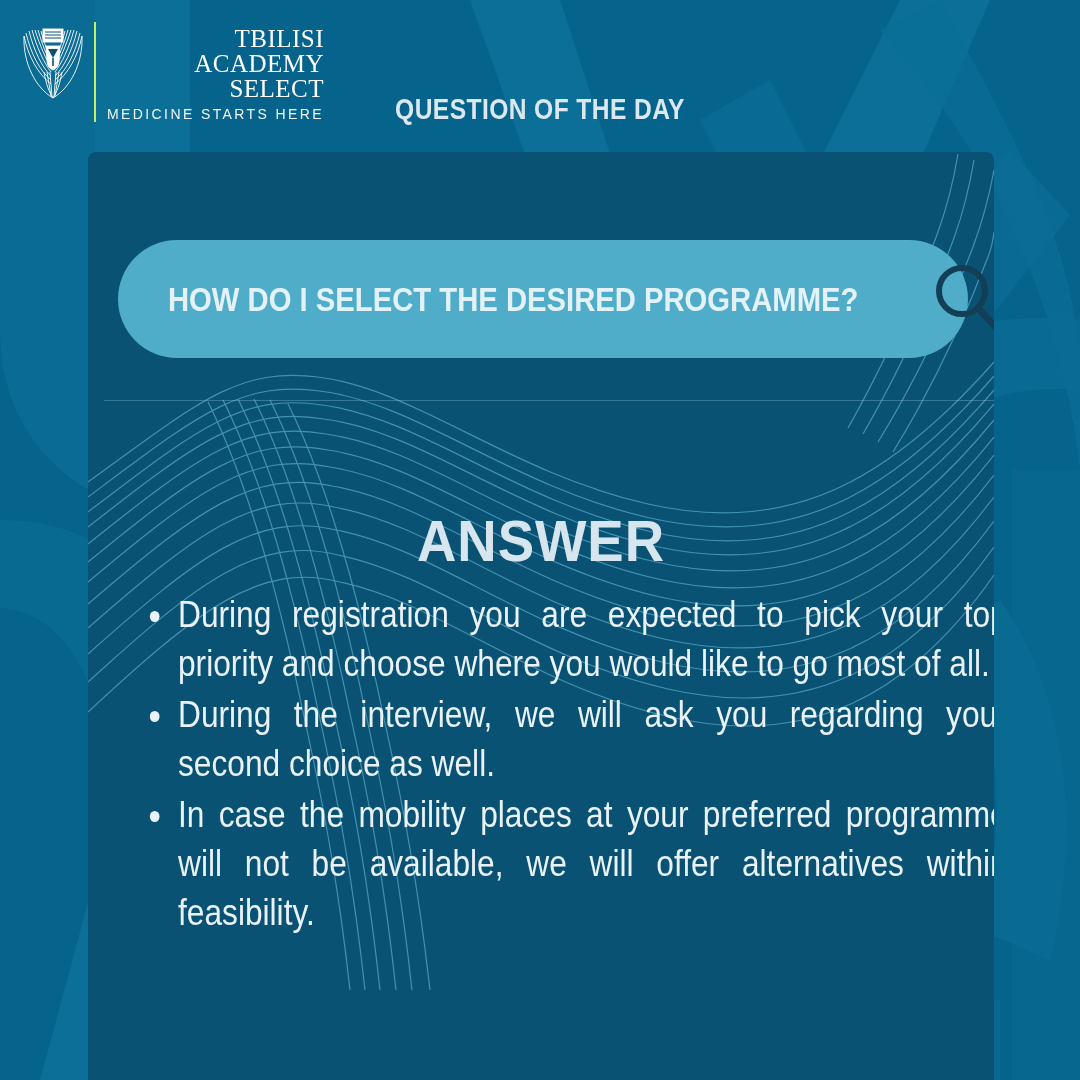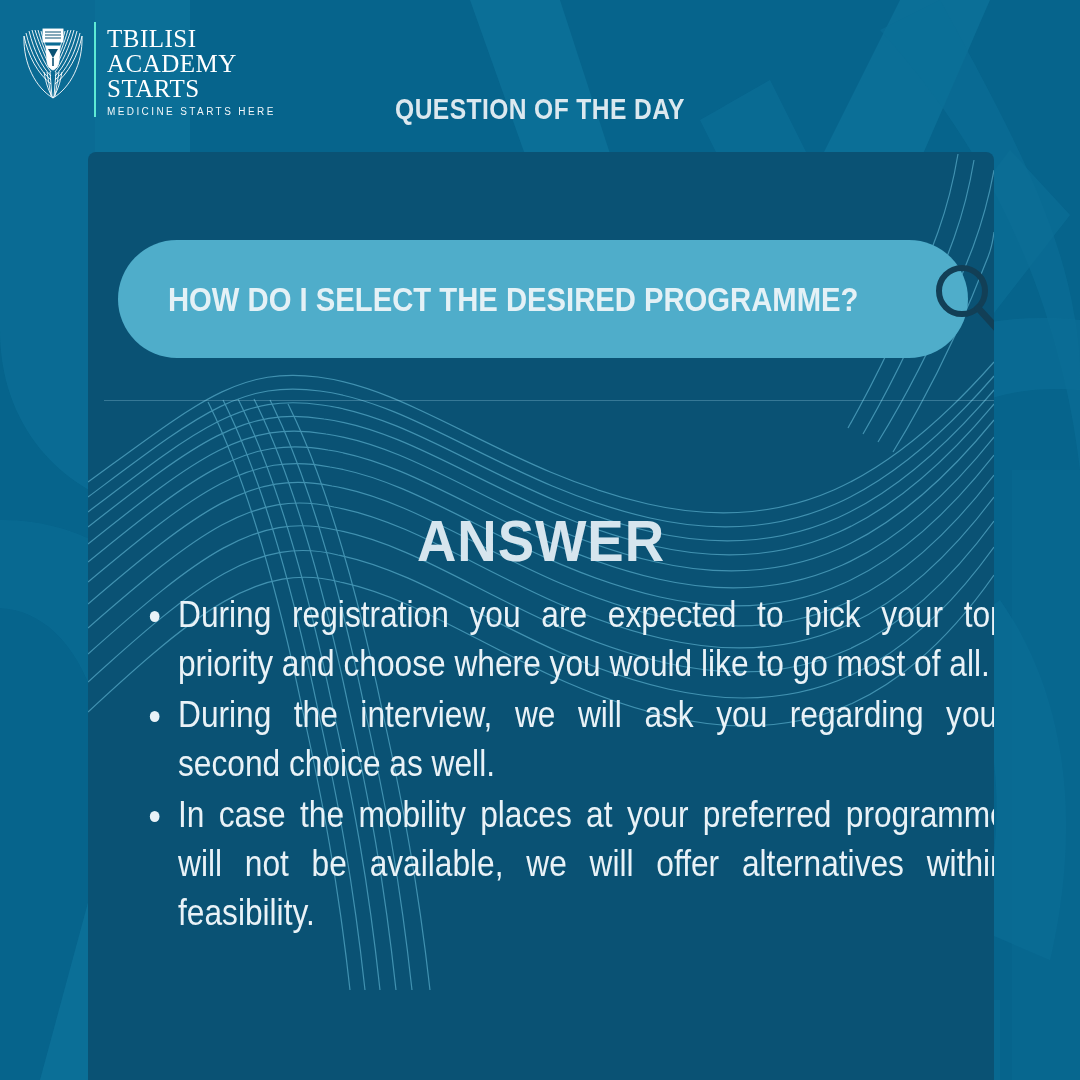--- a/index.html
+++ b/index.html
@@ -50,38 +50,39 @@
   }
 
   #logo-emblem {
     width: 62px;
     height: 78px;
     flex: 0 0 auto;
   }
 
   #logo-text-block {
     padding-top: 4px;
-    border-left: 2px solid #5eead4;
+    border-left: 2px solid #bef264;
     padding-left: 11px;
+    text-align: right;
   }
 
   .logo-line {
     color: #ffffff;
     font-family: "Liberation Serif", serif;
     font-weight: 400;
     font-size: 25px;
     line-height: 25px;
     letter-spacing: 0.5px;
     white-space: nowrap;
   }
 
   #logo-tagline {
     color: #ffffff;
     font-family: "Liberation Sans", sans-serif;
-    font-size: 10px;
+    font-size: 14px;
     letter-spacing: 2.4px;
     margin-top: 5px;
     white-space: nowrap;
     opacity: 0.95;
   }
 
   #page-title {
     position: absolute;
     left: 0;
     top: 92px;
@@ -294,21 +295,21 @@
           <path d="M37 50 L 33 74"></path>
 
           <rect x="21" y="7" width="20" height="13" fill="#ffffff" stroke="#ffffff"></rect>
           <path d="M23 10 L 39 10 M23 13 L 39 13 M23 16 L 39 16" stroke="#0a5274" stroke-width="1"></path>
         </g>
       </svg>
 
       <div id="logo-text-block">
         <div class="logo-line">TBILISI</div>
         <div class="logo-line">ACADEMY</div>
-        <div class="logo-line">STARTS</div>
+        <div class="logo-line">SELECT</div>
         <div id="logo-tagline">MEDICINE STARTS HERE</div>
       </div>
     </div>
 
     <div id="page-title">QUESTION OF THE DAY</div>
   </div>
 
   <div id="card">
 
     <svg id="card-waves" viewBox="0 0 906 838" preserveAspectRatio="none">

